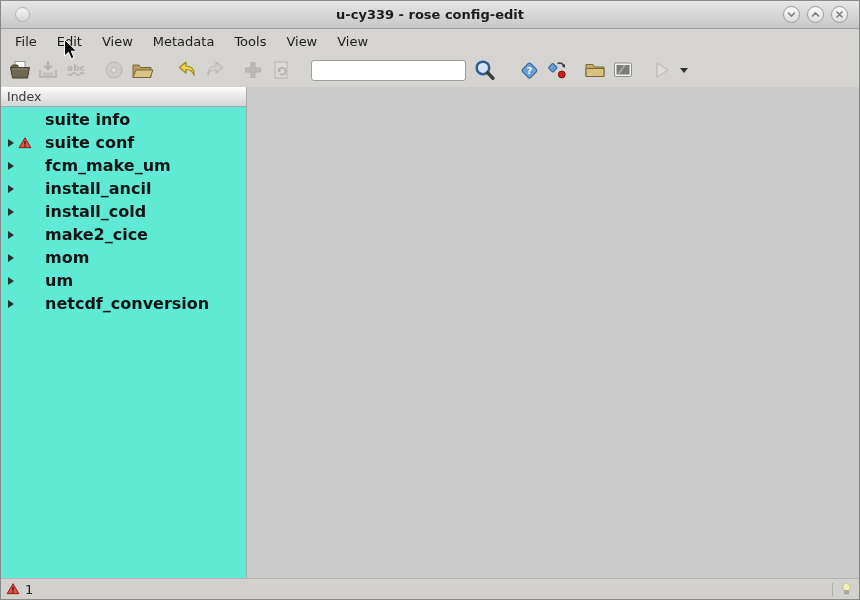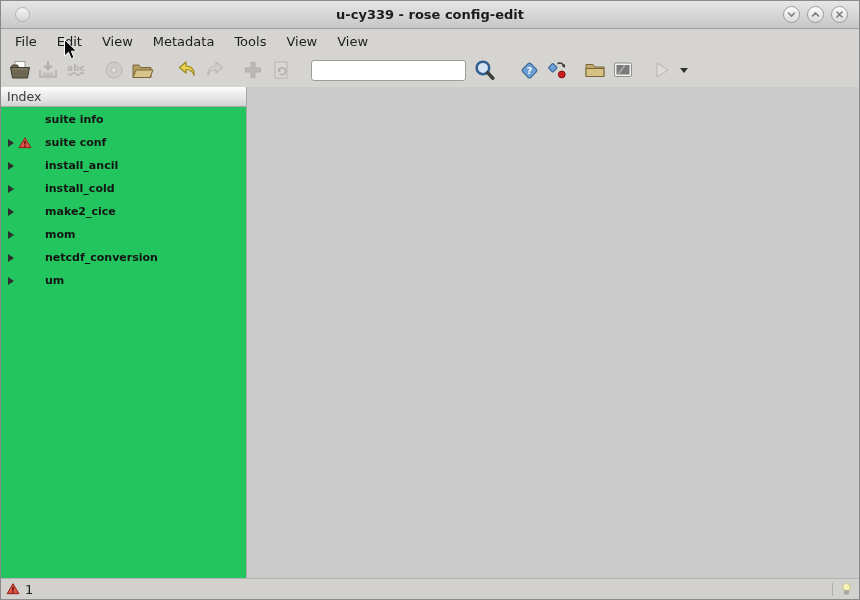--- a/index.html
+++ b/index.html
@@ -17,27 +17,27 @@
   
   .toolbar{height:34px;flex:0 0 34px;background:#d6d4d1;display:flex;align-items:center;padding:0 5px;}
   .tbtn{width:28px;height:28px;display:flex;align-items:center;justify-content:center;flex:0 0 28px;}
   .tbtn.disabled{opacity:.5;filter:grayscale(60%);}
   .gap-s{margin-left:10px;}
   .gap-m{margin-left:17px;}
   .entry{width:145px;height:19px;border:1px solid #9d9d9d;border-radius:3px;background:#fff;margin-left:16px;padding:0 4px;font-size:12px;outline:none;}
   .tbtn.small{width:18px;flex:0 0 18px;}
   
   .content{flex:1 1 auto;display:flex;min-height:0;}
-  .sidebar{width:245px;flex:0 0 245px;background:#22c55e;border-right:1px solid #a9a9a9;display:flex;flex-direction:column;}
+  .sidebar{width:245px;flex:0 0 245px;background:#5eead4;border-right:1px solid #a9a9a9;display:flex;flex-direction:column;}
   .side-header{height:19px;flex:0 0 19px;background:linear-gradient(#fdfdfd,#d4d4d4);border-bottom:1px solid #a8a8a8;font-size:12.5px;color:#3a3a3a;display:flex;align-items:center;padding-left:6px;}
   .tree{flex:1 1 auto;overflow:hidden;padding-top:1px;}
   .tree-row{position:relative;height:23px;display:flex;align-items:center;}
   .expander{position:absolute;left:7px;top:50%;transform:translateY(-50%);width:0;height:0;border-left:6px solid #2e2e2e;border-top:4px solid transparent;border-bottom:4px solid transparent;}
   .warnicon{position:absolute;left:17px;top:50%;transform:translateY(-50%);width:14px;height:14px;}
-  .tree-label{margin-left:44px;font-weight:bold;font-size:11px;color:#141414;}
+  .tree-label{margin-left:44px;font-weight:bold;font-size:16px;color:#141414;}
   .main{flex:1 1 auto;background:#cbcbcb;}
   
   .statusbar{height:20px;flex:0 0 20px;background:#d3d1ce;border-top:1px solid #b3b3b3;display:flex;align-items:center;padding:0 5px;}
   .status-count{font-size:13px;color:#1e1e1e;margin-left:5px;}
   .status-right{margin-left:auto;display:flex;align-items:center;gap:6px;}
   .vsep{width:1px;height:13px;background:#aeaeae;}
   .cursor{position:absolute;left:62px;top:37px;z-index:9;pointer-events:none;}
   svg{display:block;}
 </style>
 </head>
@@ -193,20 +193,24 @@
           <svg class="warnicon" viewBox="0 0 24 24">
             <path d="M12 3 L22 20 H2 Z" fill="#dd5448" stroke="#8e150c" stroke-width="1.6" stroke-linejoin="round"></path>
             <rect x="10.8" y="8.5" width="2.4" height="6" fill="#4d0b06"></rect>
             <rect x="10.8" y="16" width="2.4" height="2.4" fill="#4d0b06"></rect>
           </svg>
           <span class="tree-label">suite conf</span>
         </div>
 
 
 
+        <div class="tree-row">
+          <span class="expander"></span>
+          <span class="tree-label">fcm_make_um</span>
+        </div>
 
 
         <div class="tree-row">
           <span class="expander"></span>
           <span class="tree-label">install_ancil</span>
         </div>
 
         <div class="tree-row">
           <span class="expander"></span>
           <span class="tree-label">install_cold</span>
@@ -217,26 +221,26 @@
           <span class="tree-label">make2_cice</span>
         </div>
 
         <div class="tree-row">
           <span class="expander"></span>
           <span class="tree-label">mom</span>
         </div>
 
         <div class="tree-row">
           <span class="expander"></span>
+          <span class="tree-label">um</span>
+        </div>
+
+        <div class="tree-row">
+          <span class="expander"></span>
           <span class="tree-label">netcdf_conversion</span>
-        </div>
-
-        <div class="tree-row">
-          <span class="expander"></span>
-          <span class="tree-label">um</span>
         </div>
 
       </div>
     </div>
     <div class="main"></div>
   </div>
 
   <div class="statusbar">
     <svg width="14" height="14" viewBox="0 0 24 24">
       <path d="M12 3 L22 20 H2 Z" fill="#dd5448" stroke="#8e150c" stroke-width="1.6" stroke-linejoin="round"></path>

